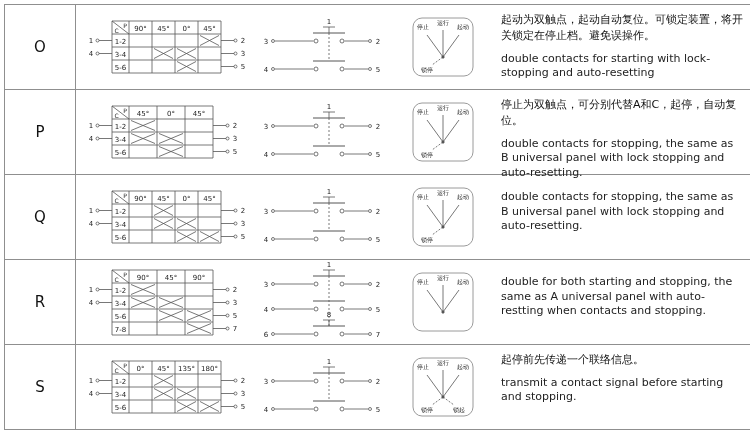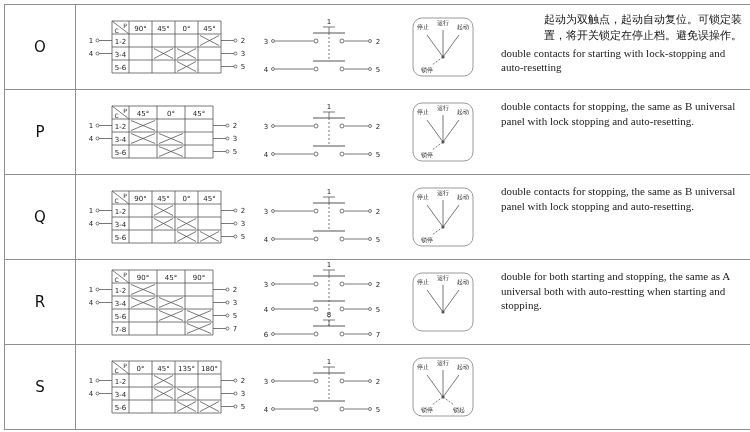--- a/index.html
+++ b/index.html
@@ -15,22 +15,22 @@
   }
   .row{display:flex;height:84px;border-bottom:1px solid #8f8f8f;}
   .col-letter{
     width:70px;flex:0 0 70px;display:flex;align-items:center;justify-content:center;
     border-right:1px solid #8f8f8f;font-size:15px;color:#111;
   }
   .col-table{width:180px;flex:0 0 180px;}
   .col-circuit{width:140px;flex:0 0 140px;}
   .col-panel{width:95px;flex:0 0 95px;}
   .col-desc{flex:1;padding:7px 6px 0 10px;}
-  .zh{font-size:11px;line-height:1.45;color:#111;margin-left:43px;}
-  .en{font-size:11px;line-height:1.32;color:#222;margin-top:2px;font-family:Liberation Serif, serif;}
+  .zh{font-size:11px;line-height:1.45;color:#111;}
+  .en{font-size:11px;line-height:1.32;color:#222;margin-top:8px;}
   svg{display:block;}
 </style>
 </head>
 <body>
 
 <div class="sheet" id="sheet">
     <div class="row">
       <div class="col-letter">O</div>
       <div class="col-table">
         <svg width="180" height="84" viewBox="0 0 180 84">
@@ -207,20 +207,21 @@
           <line x1="47" y1="52" x2="47" y2="25" stroke="#555" stroke-width="0.8"></line>
           <text x="47" y="20" font-size="6" text-anchor="middle" fill="#222">运行</text>
           <line x1="47" y1="52" x2="63" y2="30" stroke="#555" stroke-width="0.8"></line>
           <text x="67" y="24" font-size="6" text-anchor="middle" fill="#222">起动</text>
           <circle cx="47" cy="52" r="1.2" stroke="#555" stroke-width="0.8" fill="#555"></circle>
           <line x1="47" y1="52" x2="36" y2="60" stroke="#555" stroke-width="0.8" stroke-dasharray="2,1.5"></line>
           <text x="31" y="67" font-size="6" text-anchor="middle" fill="#222">锁停</text>
         </svg>
       </div>
       <div class="col-desc">
+        <div class="zh">停止为双触点，可分别代替A和C，起停，自动复位。</div>
         <div class="en">double contacts for stopping, the same as B universal panel with lock stopping and auto-resetting.</div>
       </div>
     </div>
     <div class="row">
       <div class="col-letter">Q</div>
       <div class="col-table">
         <svg width="180" height="84" viewBox="0 0 180 84">
           <line x1="36" y1="16" x2="145" y2="16" stroke="#555" stroke-width="0.8"></line>
           <line x1="36" y1="29" x2="145" y2="29" stroke="#555" stroke-width="0.8"></line>
           <line x1="36" y1="42" x2="145" y2="42" stroke="#555" stroke-width="0.8"></line>
@@ -414,21 +415,21 @@
           <line x1="47" y1="52" x2="31" y2="30" stroke="#555" stroke-width="0.8"></line>
           <text x="27" y="24" font-size="6" text-anchor="middle" fill="#222">停止</text>
           <line x1="47" y1="52" x2="47" y2="25" stroke="#555" stroke-width="0.8"></line>
           <text x="47" y="20" font-size="6" text-anchor="middle" fill="#222">运行</text>
           <line x1="47" y1="52" x2="63" y2="30" stroke="#555" stroke-width="0.8"></line>
           <text x="67" y="24" font-size="6" text-anchor="middle" fill="#222">起动</text>
           <circle cx="47" cy="52" r="1.2" stroke="#555" stroke-width="0.8" fill="#555"></circle>
         </svg>
       </div>
       <div class="col-desc">
-        <div class="en">double for both starting and stopping, the same as A universal both with auto-restting when starting and stopping.</div>
+        <div class="en">double for both starting and stopping, the same as A universal panel with auto-restting when contacts and stopping.</div>
       </div>
     </div>
     <div class="row">
       <div class="col-letter">S</div>
       <div class="col-table">
         <svg width="180" height="84" viewBox="0 0 180 84">
           <line x1="36" y1="16" x2="145" y2="16" stroke="#555" stroke-width="0.8"></line>
           <line x1="36" y1="29" x2="145" y2="29" stroke="#555" stroke-width="0.8"></line>
           <line x1="36" y1="42" x2="145" y2="42" stroke="#555" stroke-width="0.8"></line>
           <line x1="36" y1="55" x2="145" y2="55" stroke="#555" stroke-width="0.8"></line>
@@ -511,14 +512,18 @@
           <text x="47" y="20" font-size="6" text-anchor="middle" fill="#222">运行</text>
           <line x1="47" y1="52" x2="63" y2="30" stroke="#555" stroke-width="0.8"></line>
           <text x="67" y="24" font-size="6" text-anchor="middle" fill="#222">起动</text>
           <circle cx="47" cy="52" r="1.2" stroke="#555" stroke-width="0.8" fill="#555"></circle>
           <line x1="47" y1="52" x2="36" y2="60" stroke="#555" stroke-width="0.8" stroke-dasharray="2,1.5"></line>
           <text x="31" y="67" font-size="6" text-anchor="middle" fill="#222">锁停</text>
           <line x1="47" y1="52" x2="58" y2="60" stroke="#555" stroke-width="0.8" stroke-dasharray="2,1.5"></line>
           <text x="63" y="67" font-size="6" text-anchor="middle" fill="#222">锁起</text>
         </svg>
       </div>
+      <div class="col-desc">
+        <div class="zh">起停前先传递一个联络信息。</div>
+        <div class="en">transmit a contact signal before starting and stopping.</div>
+      </div>
     </div>
   </div>
 
 </body></html>

